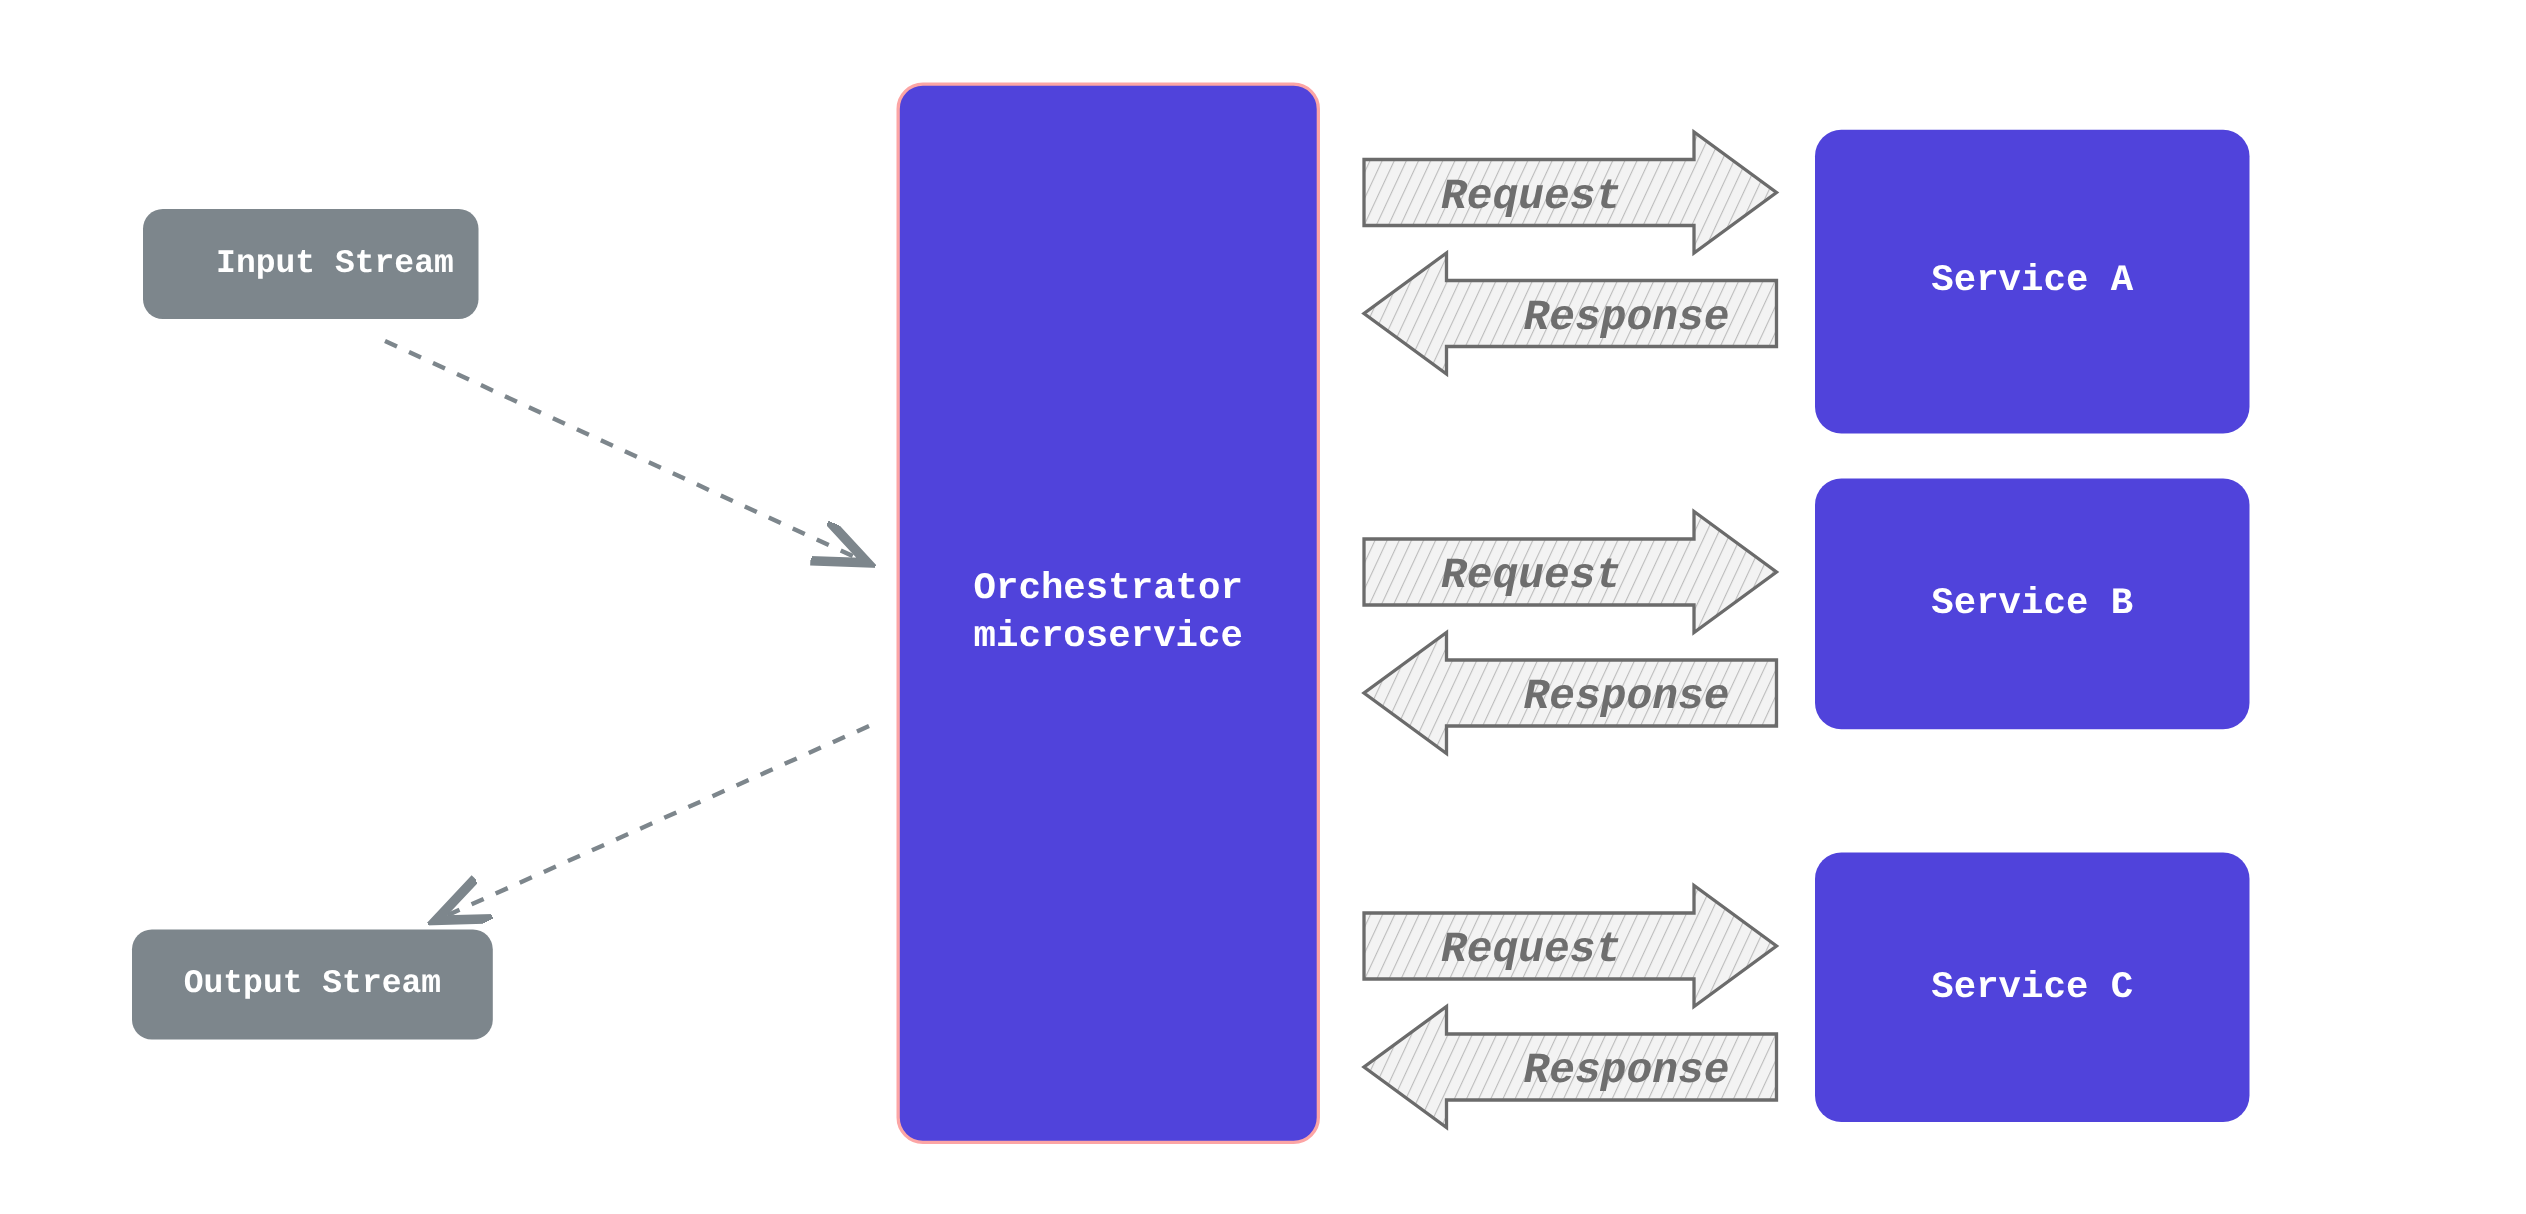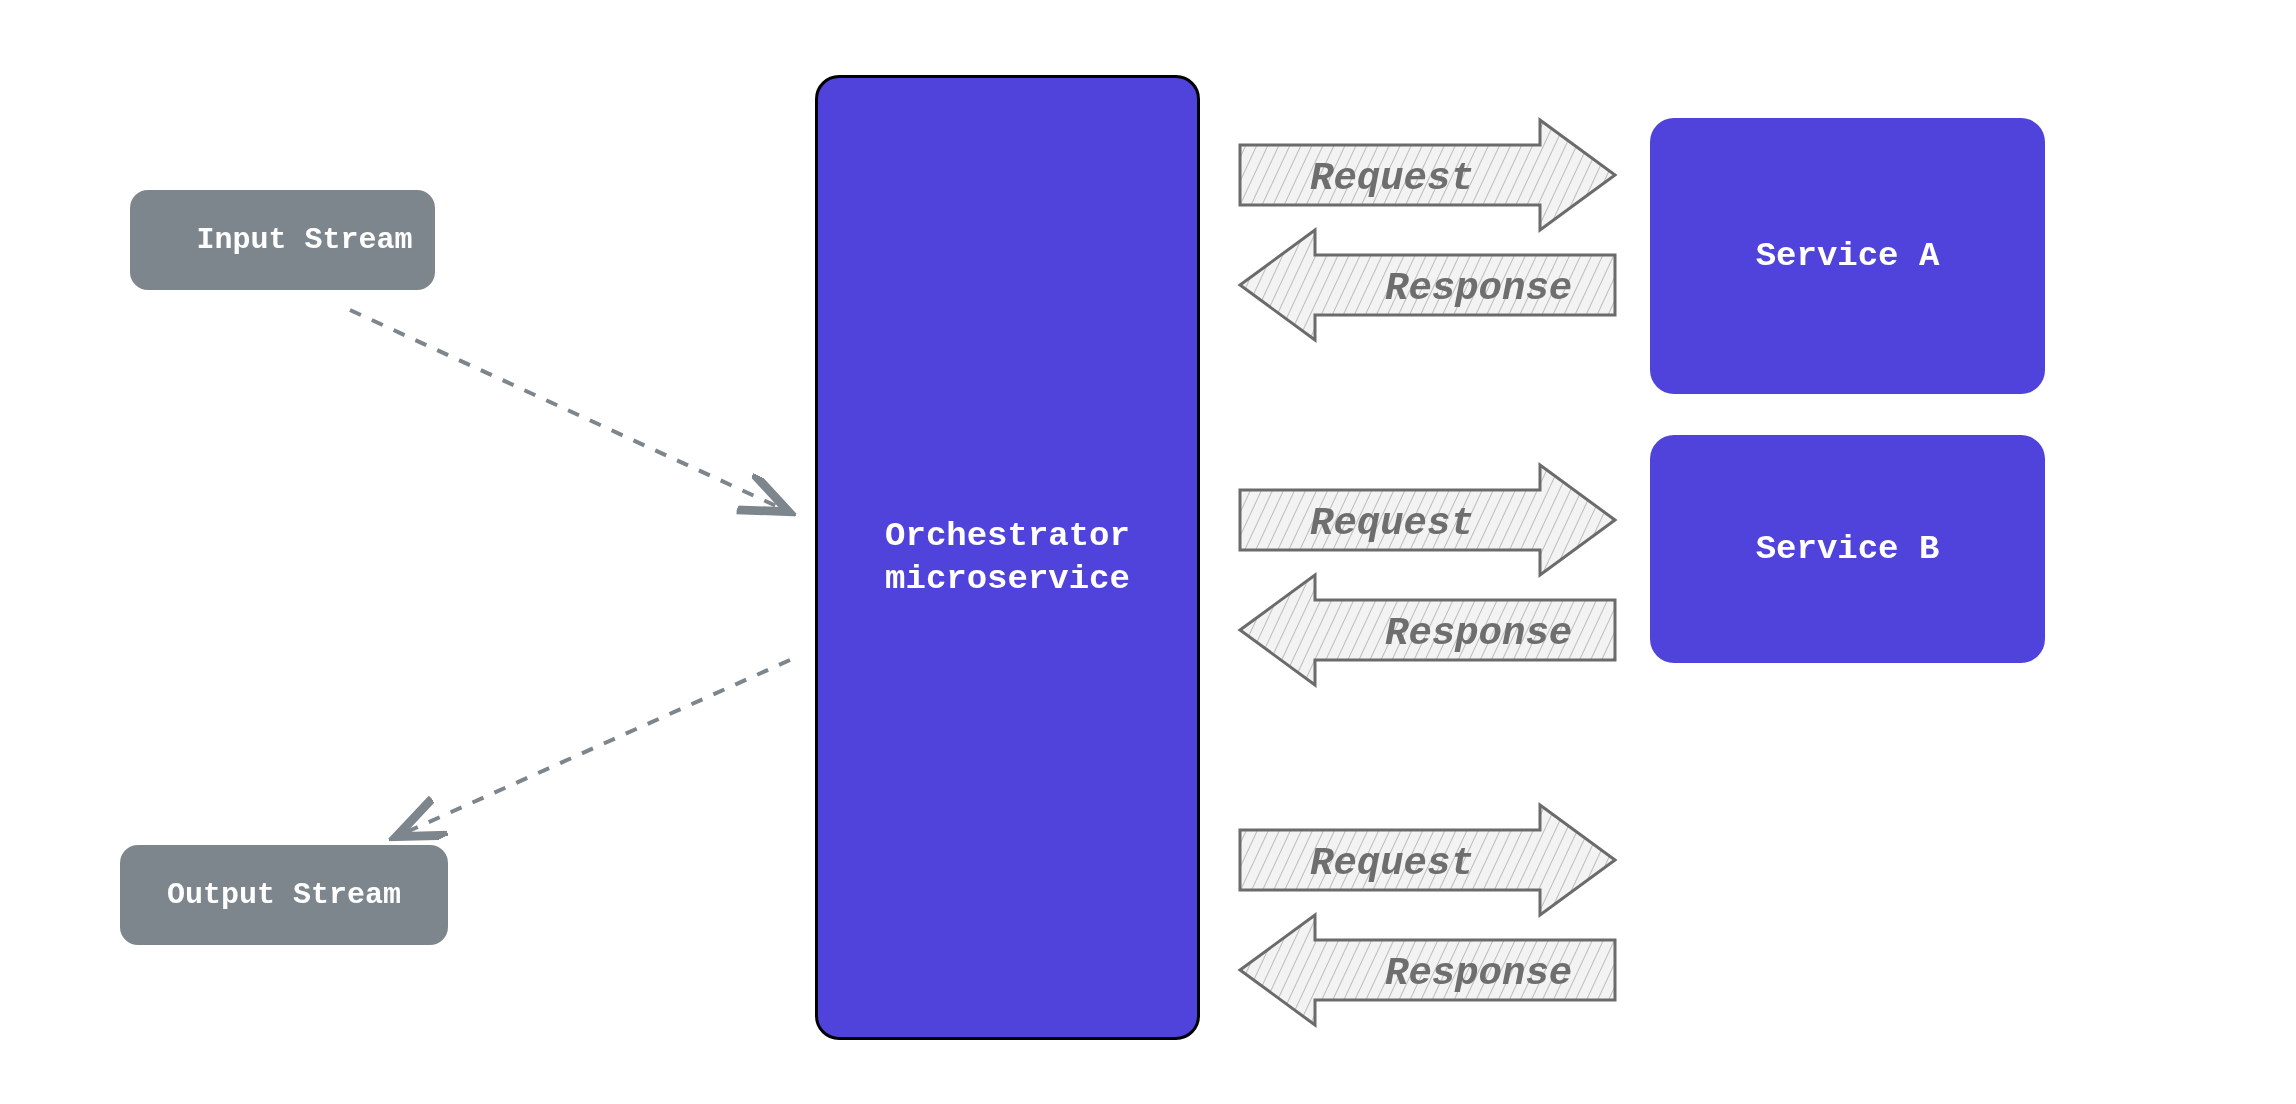--- a/index.html
+++ b/index.html
@@ -33,21 +33,21 @@
   }
   .node.gray {
     background: #7d868c;
     border-radius: 18px;
     font-size: 30px;
   }
   .node.blue {
     background: #5043db;
     border-radius: 24px;
     font-size: 34px;
-    border: 3px solid #000000;
+    border: 3px solid #fca5a5;
   }
   .node.service {
     border: none;
   }
   .orch {
     line-height: 1.25;
     font-size: 36px;
   }
   .arrow-label {
     position: absolute;
@@ -115,20 +115,23 @@
   </div>
 
   <div class="node blue service" style="left:1650px; top:90px; width:395px; height:276px;margin-top:28px;">
     <span>Service A</span>
   </div>
 
   <div class="node blue service" style="left:1650px; top:435px; width:395px; height:228px;">
     <span>Service B</span>
   </div>
 
+  <div class="node blue service" style="left:1650px; top:775px; width:395px; height:245px;">
+    <span>Service C</span>
+  </div>
 
   <div class="arrow-label" style="left:1310px; top:157px;">Request</div>
   <div class="arrow-label" style="left:1385px; top:267px;">Response</div>
 
   <div class="arrow-label" style="left:1310px; top:502px;">Request</div>
   <div class="arrow-label" style="left:1385px; top:612px;">Response</div>
 
   <div class="arrow-label" style="left:1310px; top:842px;">Request</div>
   <div class="arrow-label" style="left:1385px; top:952px;">Response</div>
 

